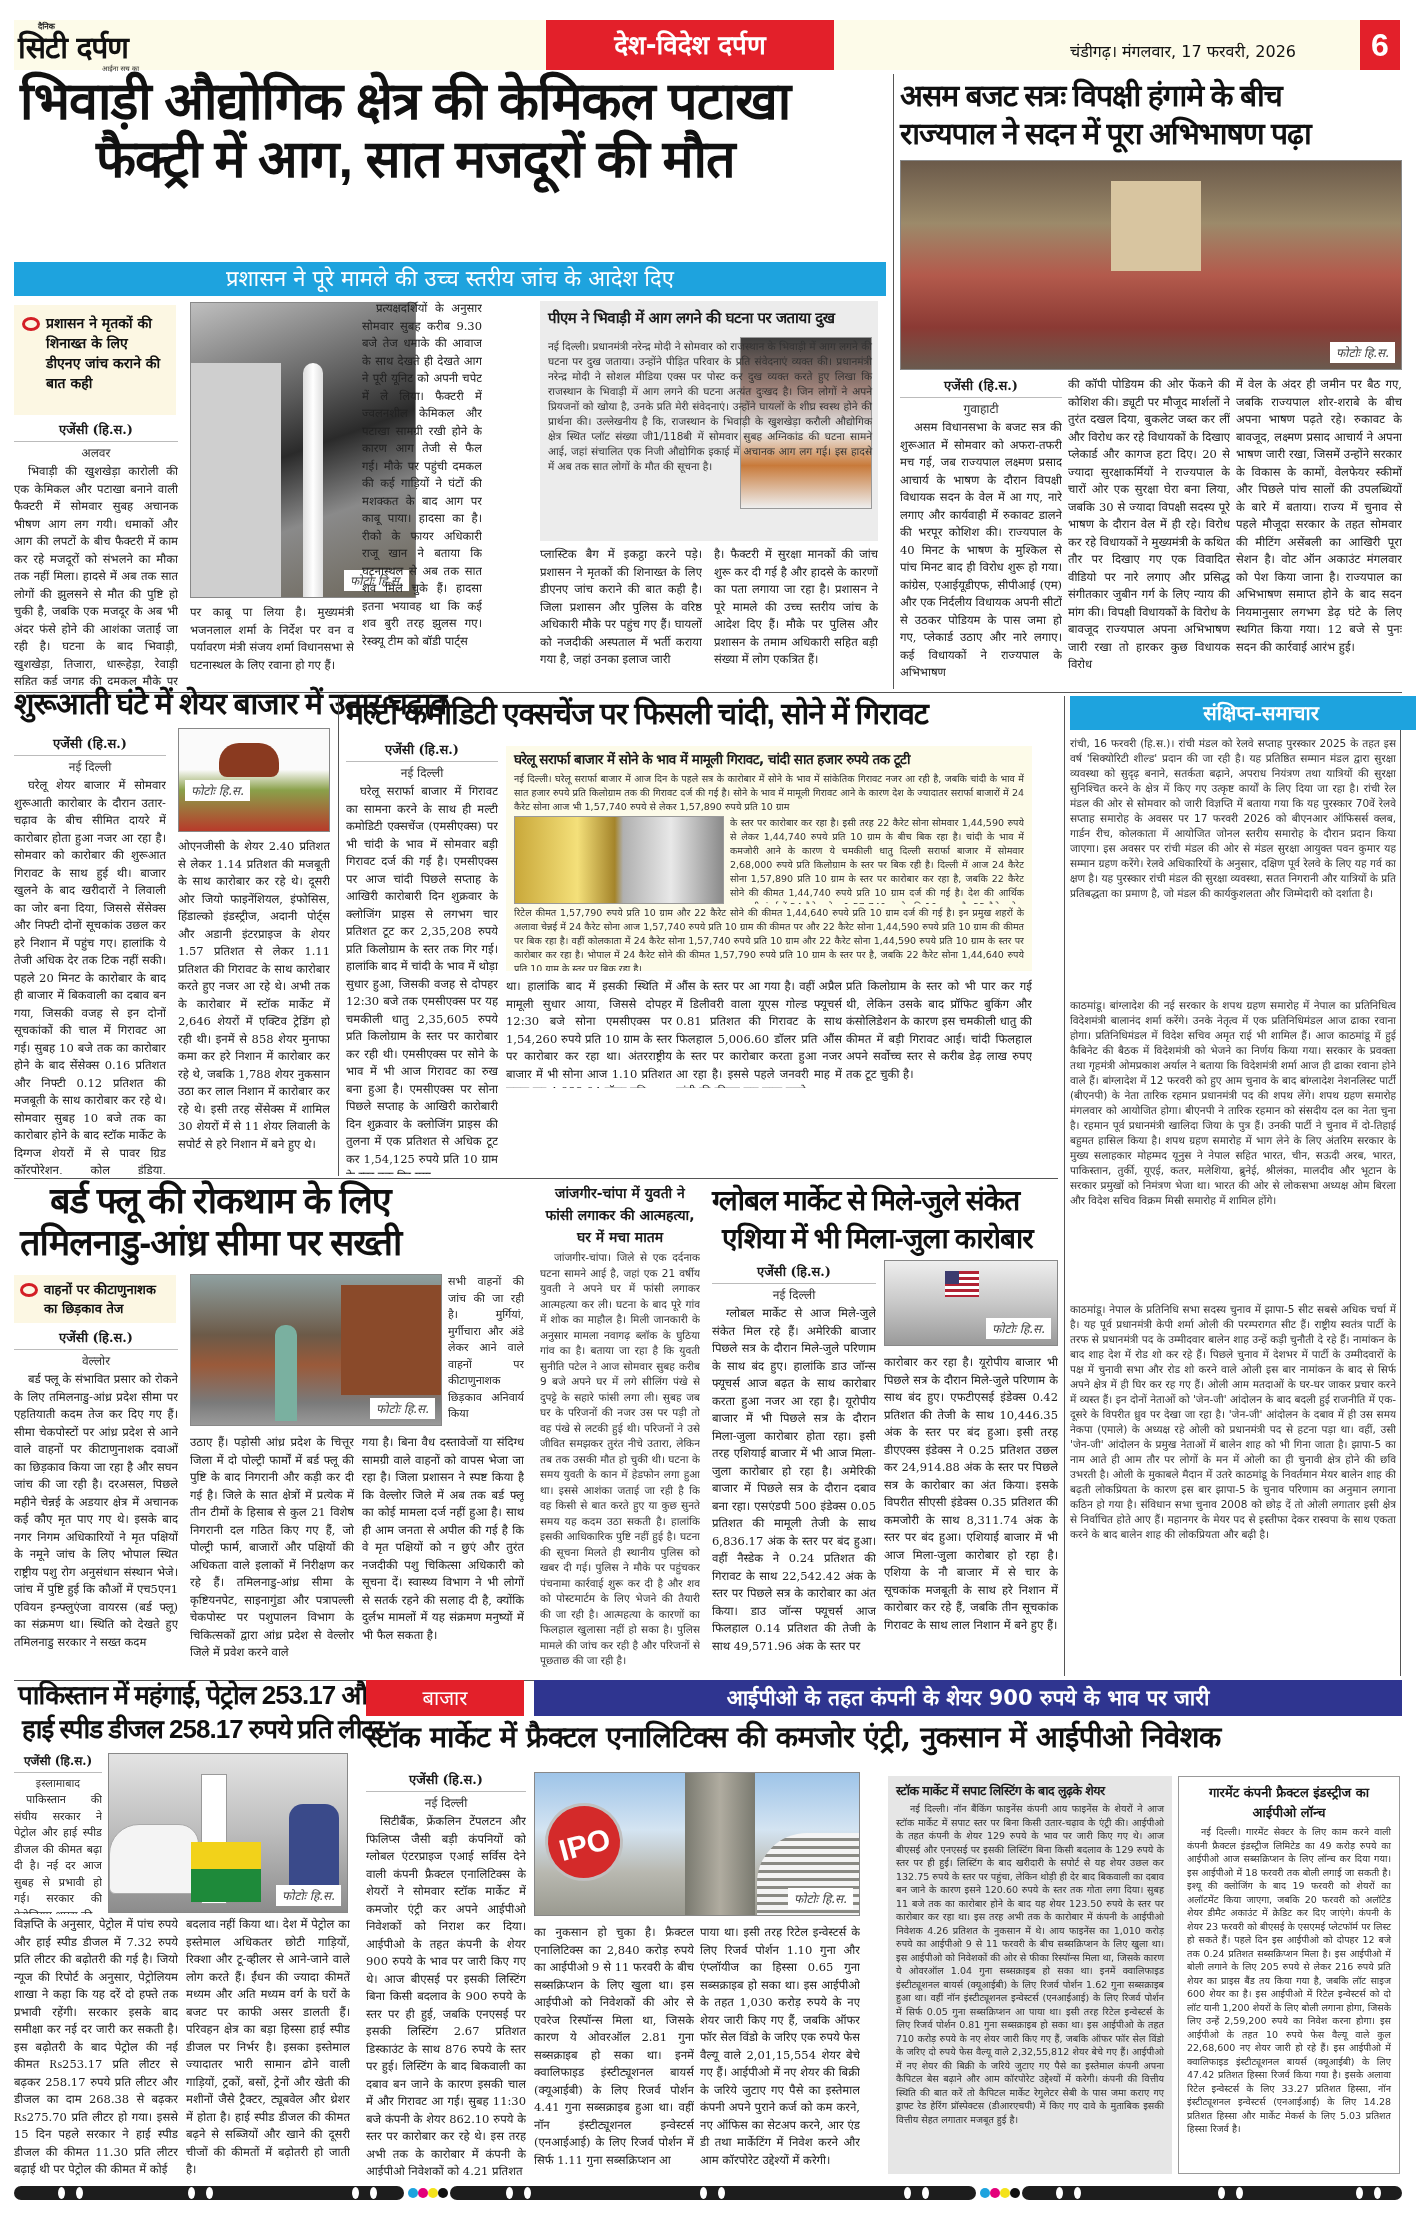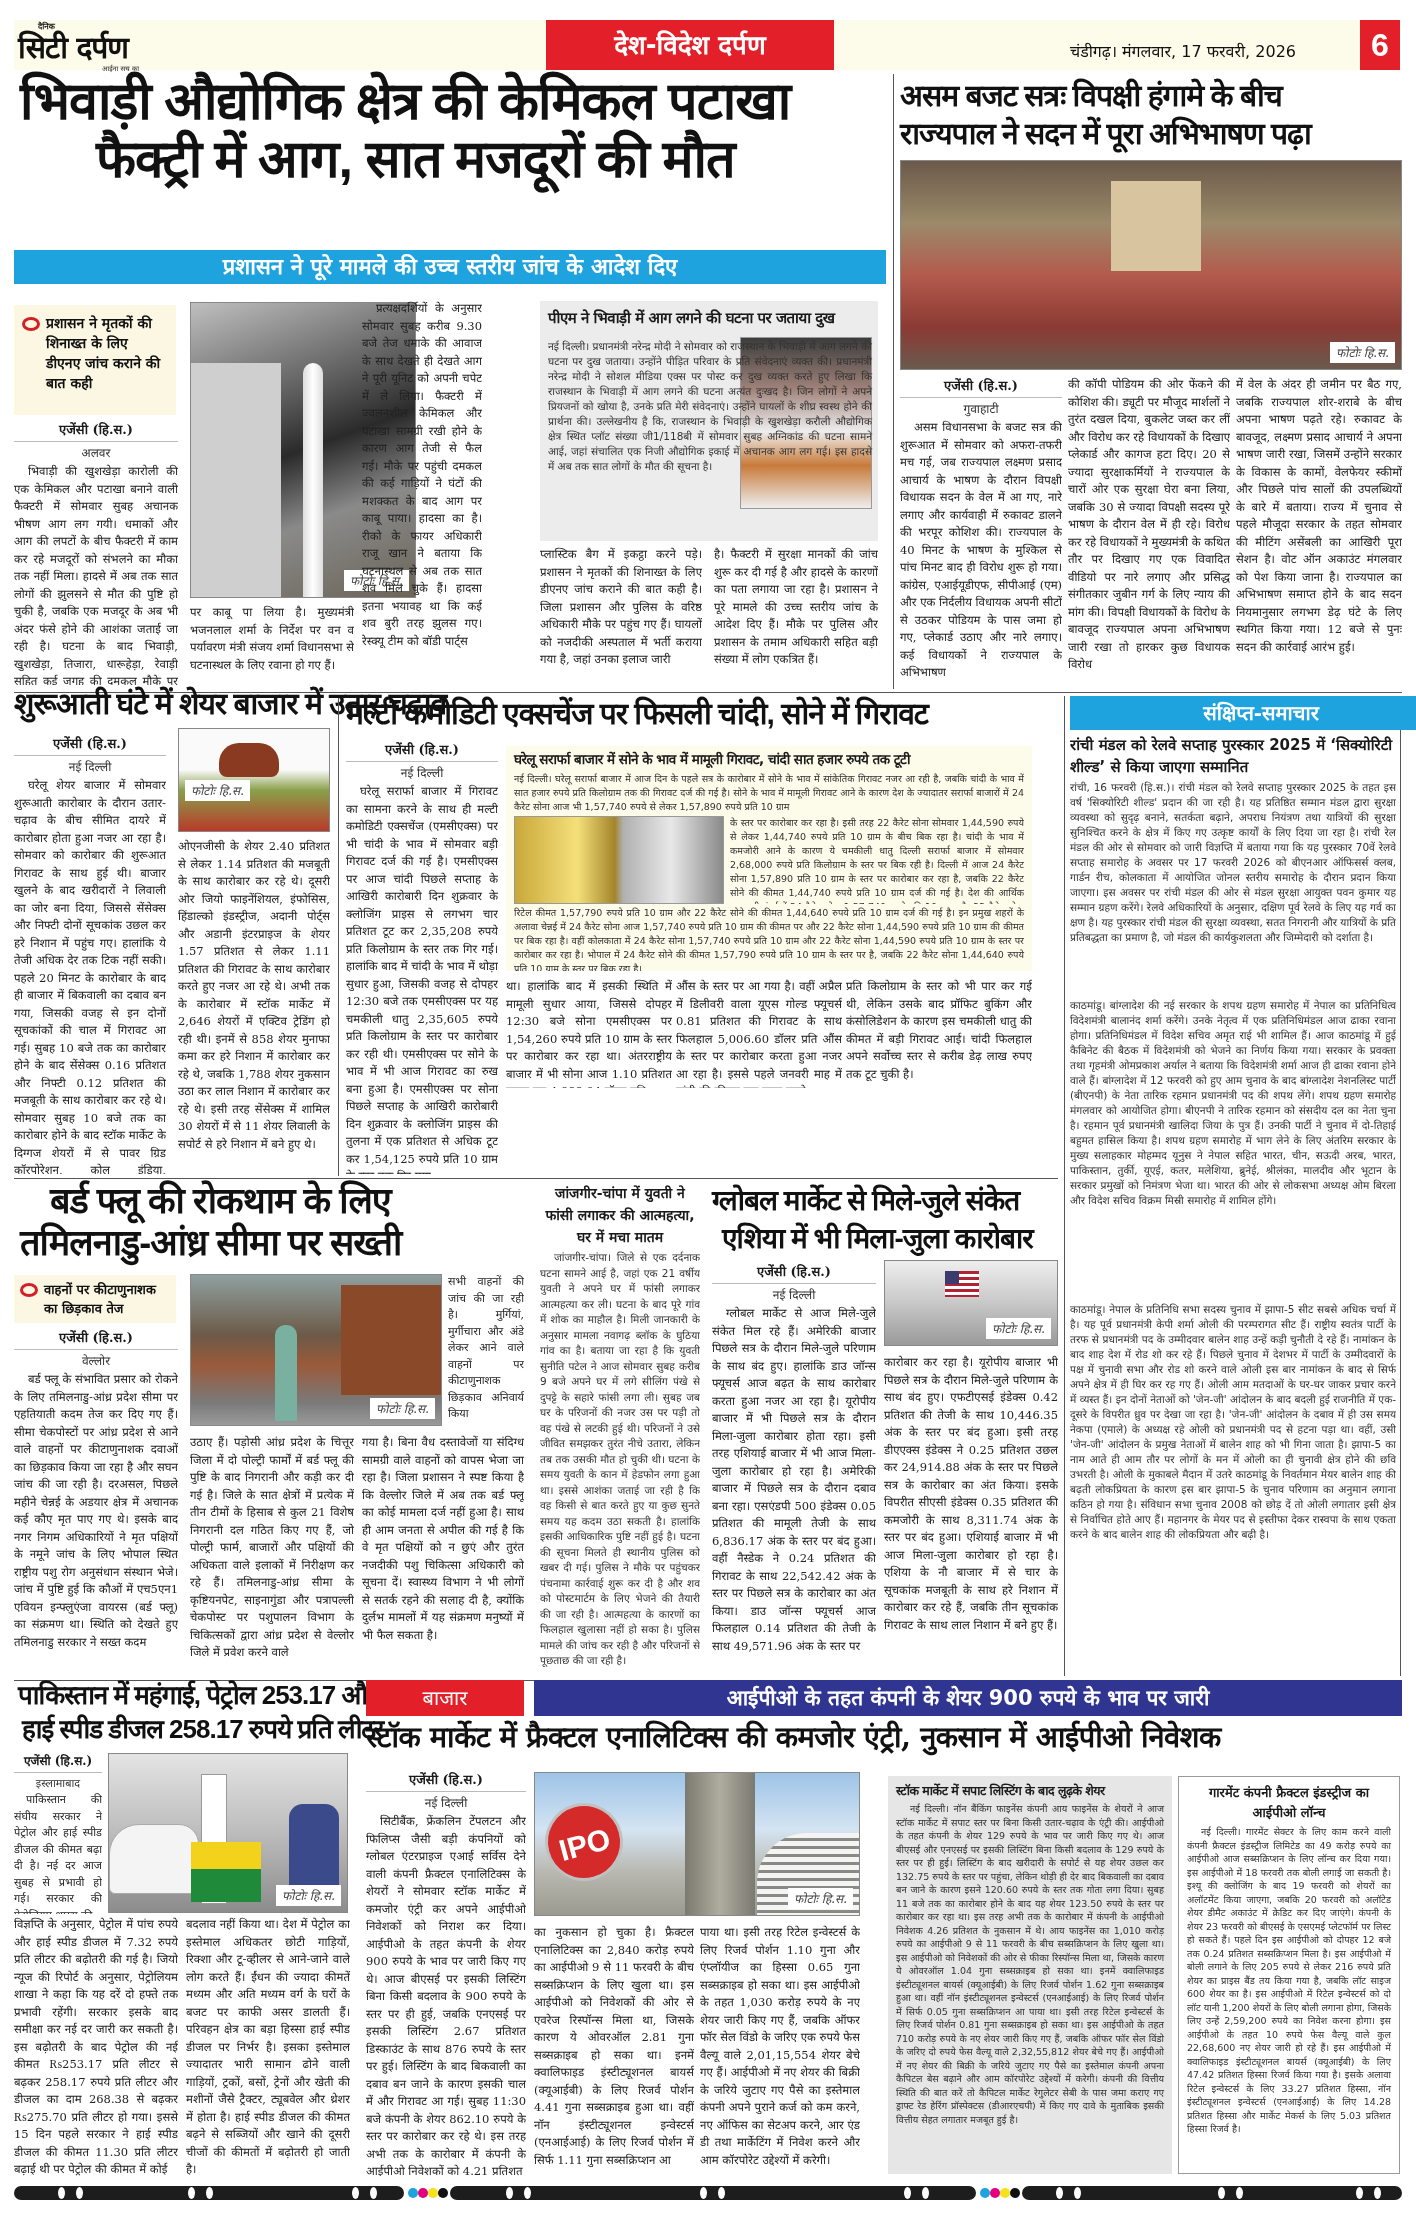--- a/index.html
+++ b/index.html
@@ -35,21 +35,21 @@
 <div class="abs" style="left:546px;top:20px;width:288px;height:50px;background:#e3202a;color:#fff;text-align:center;line-height:50px;font-family:'DejaVu Sans',sans-serif;font-weight:700;font-size:26px;">
   <span>देश-विदेश दर्पण</span>
 </div>
 <div class="abs" style="left:1070px;top:40px;font-family:'DejaVu Sans',sans-serif;font-size:16px;color:#111;">चंडीगढ़। मंगलवार, 17 फरवरी, 2026</div>
 <div class="abs" style="left:1360px;top:20px;width:40px;height:50px;background:#e3202a;color:#fff;text-align:center;line-height:50px;font-family:'Liberation Sans',sans-serif;font-weight:700;font-size:32px;">
   <span>6</span>
 </div>
 
 <div class="hl" style="left:20px;top:74px;font-size:52px;">भिवाड़ी औद्योगिक क्षेत्र की केमिकल पटाखा</div>
 <div class="hl" style="left:96px;top:132px;font-size:52px;">फैक्ट्री में आग, सात मजदूरों की मौत</div>
-<div class="abs" style="left:14px;top:250px;width:872px;height:34px;background:#1ea3de;color:#fff;text-align:center;line-height:34px;font-family:'DejaVu Sans',sans-serif;font-weight:700;font-size:22px;">
+<div class="abs" style="left:14px;top:262px;width:872px;height:34px;background:#1ea3de;color:#fff;text-align:center;line-height:34px;font-family:'DejaVu Sans',sans-serif;font-weight:400;font-size:22px;">
   <span>प्रशासन ने पूरे मामले की उच्च स्तरीय जांच के आदेश दिए</span>
 </div>
 
 <div class="pullquote" style="left:14px;top:305px;width:162px;height:110px;font-size:14px;line-height:20px;padding-left:32px;">
   <span class="ring" style="left:8px;"></span>
   <span>प्रशासन ने मृतकों की शिनाख्त के लिए डीएनए जांच कराने की बात कही</span>
 </div>
 <div class="col" style="left:14px;top:420px;width:164px;height:265px;">
   <div class="agency" style="font-size:13px;">एजेंसी (हि.स.)</div>
   <div class="dateline" style="font-size:12px;">अलवर</div>
@@ -140,21 +140,20 @@
 <div class="col" style="left:846px;top:978px;width:186px;height:110px;">
   <div class="body-text" style="font-size:11.5px;line-height:17.5px;">प्रति किलोग्राम के स्तर को भी पार कर गई थी, लेकिन उसके बाद प्रॉफिट बुकिंग और कंसोलिडेशन के कारण इस चमकीली धातु की कीमत में बड़ी गिरावट आई। चांदी फिलहाल अपने सर्वोच्च स्तर से करीब डेढ़ लाख रुपए तक टूट चुकी है।</div>
 </div>
 
 <div class="vrule" style="left:1064px;top:696px;height:980px;"></div>
 <div class="vrule" style="left:1400px;top:696px;height:980px;"></div>
 <div class="abs" style="left:1070px;top:696px;width:382px;height:34px;background:#1ea3de;color:#fff;text-align:center;line-height:34px;font-family:'DejaVu Sans',sans-serif;font-weight:700;font-size:20px;">
   <span>संक्षिप्त-समाचार</span>
 </div>
 <div class="col" style="left:1070px;top:734px;width:326px;height:258px;">
-  <div style="font-family:'DejaVu Sans',sans-serif;font-weight:700;font-size:15px;line-height:22px;">रांची मंडल को रेलवे सप्ताह पुरस्कार 2025 में ‘सिक्योरिटी शील्ड’ से किया जाएगा सम्मानित</div>
   <div class="small-text" style="font-size:10.5px;line-height:15px;margin-top:2px;">रांची, 16 फरवरी (हि.स.)। रांची मंडल को रेलवे सप्ताह पुरस्कार 2025 के तहत इस वर्ष 'सिक्योरिटी शील्ड' प्रदान की जा रही है। यह प्रतिष्ठित सम्मान मंडल द्वारा सुरक्षा व्यवस्था को सुदृढ़ बनाने, सतर्कता बढ़ाने, अपराध नियंत्रण तथा यात्रियों की सुरक्षा सुनिश्चित करने के क्षेत्र में किए गए उत्कृष्ट कार्यों के लिए दिया जा रहा है। रांची रेल मंडल की ओर से सोमवार को जारी विज्ञप्ति में बताया गया कि यह पुरस्कार 70वें रेलवे सप्ताह समारोह के अवसर पर 17 फरवरी 2026 को बीएनआर ऑफिसर्स क्लब, गार्डन रीच, कोलकाता में आयोजित जोनल स्तरीय समारोह के दौरान प्रदान किया जाएगा। इस अवसर पर रांची मंडल की ओर से मंडल सुरक्षा आयुक्त पवन कुमार यह सम्मान ग्रहण करेंगे। रेलवे अधिकारियों के अनुसार, दक्षिण पूर्व रेलवे के लिए यह गर्व का क्षण है। यह पुरस्कार रांची मंडल की सुरक्षा व्यवस्था, सतत निगरानी और यात्रियों के प्रति प्रतिबद्धता का प्रमाण है, जो मंडल की कार्यकुशलता और जिम्मेदारी को दर्शाता है।</div>
 </div>
 <div class="col" style="left:1070px;top:996px;width:326px;height:300px;">
   <div class="small-text" style="font-size:10.5px;line-height:15px;margin-top:2px;">काठमांडू। बांग्लादेश की नई सरकार के शपथ ग्रहण समारोह में नेपाल का प्रतिनिधित्व विदेशमंत्री बालानंद शर्मा करेंगे। उनके नेतृत्व में एक प्रतिनिधिमंडल आज ढाका रवाना होगा। प्रतिनिधिमंडल में विदेश सचिव अमृत राई भी शामिल हैं। आज काठमांडू में हुई कैबिनेट की बैठक में विदेशमंत्री को भेजने का निर्णय किया गया। सरकार के प्रवक्ता तथा गृहमंत्री ओमप्रकाश अर्याल ने बताया कि विदेशमंत्री शर्मा आज ही ढाका रवाना होने वाले हैं। बांग्लादेश में 12 फरवरी को हुए आम चुनाव के बाद बांग्लादेश नेशनलिस्ट पार्टी (बीएनपी) के नेता तारिक रहमान प्रधानमंत्री पद की शपथ लेंगे। शपथ ग्रहण समारोह मंगलवार को आयोजित होगा। बीएनपी ने तारिक रहमान को संसदीय दल का नेता चुना है। रहमान पूर्व प्रधानमंत्री खालिदा जिया के पुत्र हैं। उनकी पार्टी ने चुनाव में दो-तिहाई बहुमत हासिल किया है। शपथ ग्रहण समारोह में भाग लेने के लिए अंतरिम सरकार के मुख्य सलाहकार मोहम्मद यूनुस ने नेपाल सहित भारत, चीन, सऊदी अरब, भारत, पाकिस्तान, तुर्की, यूएई, कतर, मलेशिया, ब्रुनेई, श्रीलंका, मालदीव और भूटान के सरकार प्रमुखों को निमंत्रण भेजा था। भारत की ओर से लोकसभा अध्यक्ष ओम बिरला और विदेश सचिव विक्रम मिस्री समारोह में शामिल होंगे।</div>
 </div>
 <div class="col" style="left:1070px;top:1300px;width:326px;height:375px;">
   <div class="small-text" style="font-size:10.5px;line-height:15px;margin-top:2px;">काठमांडू। नेपाल के प्रतिनिधि सभा सदस्य चुनाव में झापा-5 सीट सबसे अधिक चर्चा में है। यह पूर्व प्रधानमंत्री केपी शर्मा ओली की परम्परागत सीट हैं। राष्ट्रीय स्वतंत्र पार्टी के तरफ से प्रधानमंत्री पद के उम्मीदवार बालेन शाह उन्हें कड़ी चुनौती दे रहे हैं। नामांकन के बाद शाह देश में रोड शो कर रहे हैं। पिछले चुनाव में देशभर में पार्टी के उम्मीदवारों के पक्ष में चुनावी सभा और रोड शो करने वाले ओली इस बार नामांकन के बाद से सिर्फ अपने क्षेत्र में ही घिर कर रह गए हैं। ओली आम मतदाओं के घर-घर जाकर प्रचार करने में व्यस्त हैं। इन दोनों नेताओं को 'जेन-जी' आंदोलन के बाद बदली हुई राजनीति में एक-दूसरे के विपरीत ध्रुव पर देखा जा रहा है। 'जेन-जी' आंदोलन के दबाव में ही उस समय नेकपा (एमाले) के अध्यक्ष रहे ओली को प्रधानमंत्री पद से हटना पड़ा था। वहीं, उसी 'जेन-जी' आंदोलन के प्रमुख नेताओं में बालेन शाह को भी गिना जाता है। झापा-5 का नाम आते ही आम तौर पर लोगों के मन में ओली का ही चुनावी क्षेत्र होने की छवि उभरती है। ओली के मुकाबले मैदान में उतरे काठमांडू के निवर्तमान मेयर बालेन शाह की बढ़ती लोकप्रियता के कारण इस बार झापा-5 के चुनाव परिणाम का अनुमान लगाना कठिन हो गया है। संविधान सभा चुनाव 2008 को छोड़ दें तो ओली लगातार इसी क्षेत्र से निर्वाचित होते आए हैं। महानगर के मेयर पद से इस्तीफा देकर रास्वपा के साथ एकता करने के बाद बालेन शाह की लोकप्रियता और बढ़ी है।</div>
 </div>
 
 <div class="hrule" style="left:14px;top:1178px;width:1044px;"></div>

